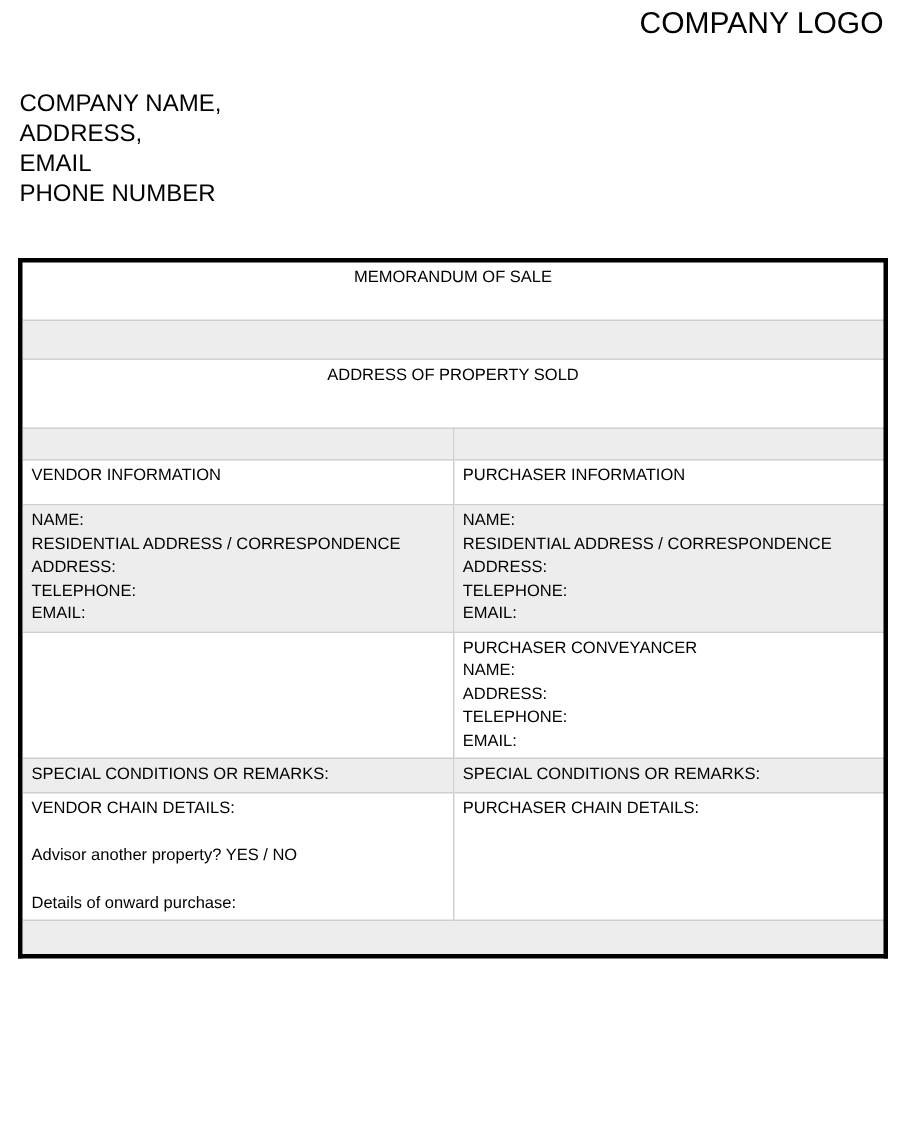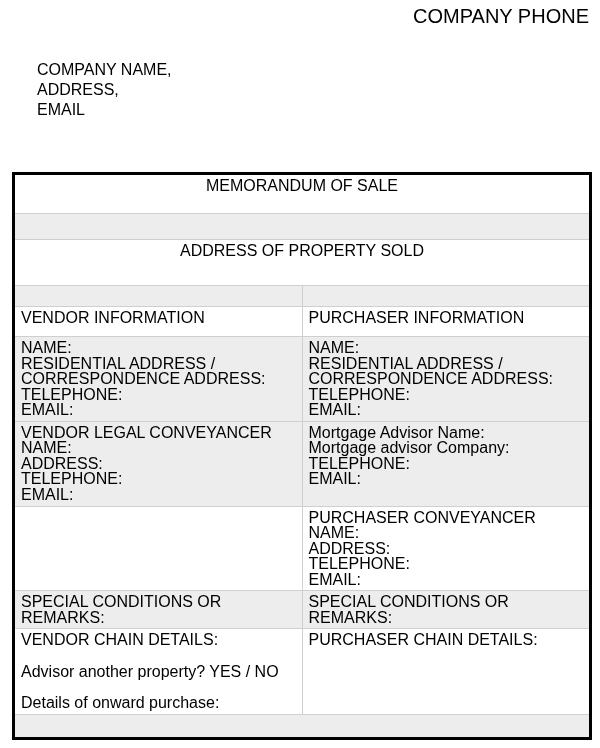--- a/index.html
+++ b/index.html
@@ -25,36 +25,35 @@
     top: 5px; right: 11px;
     font-size: 20px;
     white-space: nowrap;
   }
 
   .company-block {
     position: absolute;
     top: 60px; left: 13px;
     font-size: 16px;
     line-height: 20px;
-    margin-left: 24px;
   }
 
   table.memo-table {
     position: absolute;
     top: 172px; left: 12px;
     width: 580px;
     border-collapse: collapse;
     table-layout: fixed;
     border: 3px solid var(--outer-border);
   }
   table.memo-table td {
     border: 1px solid var(--inner-border);
     padding: 3px 6px;
     vertical-align: top;
-    font-size: 16px;
+    font-size: 11px;
     line-height: 15.5px;
     overflow: hidden;
   }
   td.shade { background: var(--shaded-row); }
 
   td.title-cell {
     text-align: center;
     vertical-align: middle;
     font-size: 22px;
     height: 40px;
@@ -83,26 +82,27 @@
   td.conveyancer-cell { height: 85px; }
   td.pconveyancer-cell{ height: 84px; }
   td.remarks-cell     { height: 15px; vertical-align: middle; }
   td.chain-cell       { height: 83px; }
 
   .gap-line { margin-bottom: 16px; }
 </style>
 </head>
 <body>
 
-<div class="logo-text">COMPANY PHONE</div>
+<div class="logo-text">COMPANY LOGO</div>
 
 <div class="company-block">
   <div>COMPANY NAME,</div>
   <div>ADDRESS,</div>
   <div>EMAIL</div>
+  <div>PHONE NUMBER</div>
 </div>
 
 <table class="memo-table">
 
   <tbody>
       <tr>
     <td colspan="2" class="title-cell">MEMORANDUM OF SALE</td>
   </tr>
 
   <tr>
@@ -132,35 +132,20 @@
     </td>
     <td class="shade contact-cell">
       <div>NAME:</div>
       <div>RESIDENTIAL ADDRESS / CORRESPONDENCE ADDRESS:</div>
       <div>TELEPHONE:</div>
       <div>EMAIL:</div>
     </td>
   </tr>
 
 
-  <tr>
-    <td class="shade conveyancer-cell">
-      <div>VENDOR LEGAL CONVEYANCER</div>
-      <div>NAME:</div>
-      <div>ADDRESS:</div>
-      <div>TELEPHONE:</div>
-      <div>EMAIL:</div>
-    </td>
-    <td class="shade conveyancer-cell">
-      <div>Mortgage Advisor Name:</div>
-      <div>Mortgage advisor Company:</div>
-      <div>TELEPHONE:</div>
-      <div>EMAIL:</div>
-    </td>
-  </tr>
 
   <tr>
     <td class="pconveyancer-cell"></td>
     <td class="pconveyancer-cell">
       <div>PURCHASER CONVEYANCER</div>
       <div>NAME:</div>
       <div>ADDRESS:</div>
       <div>TELEPHONE:</div>
       <div>EMAIL:</div>
     </td>

